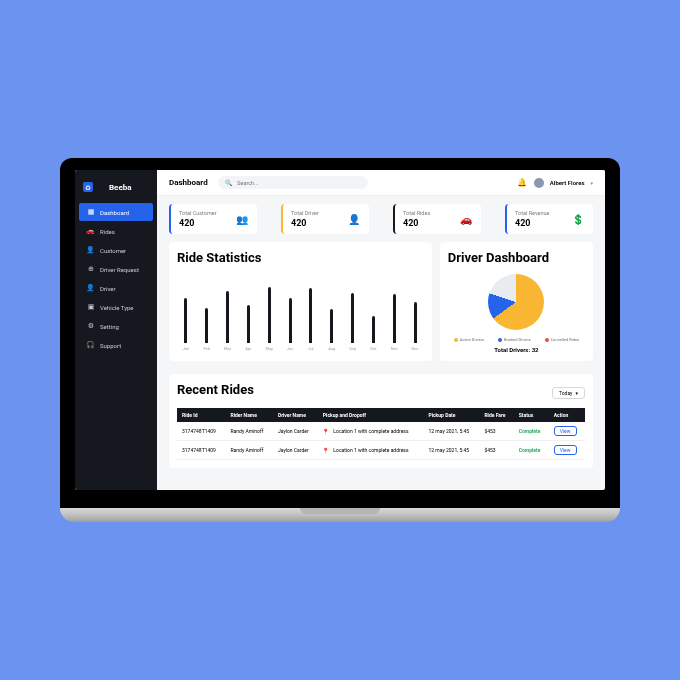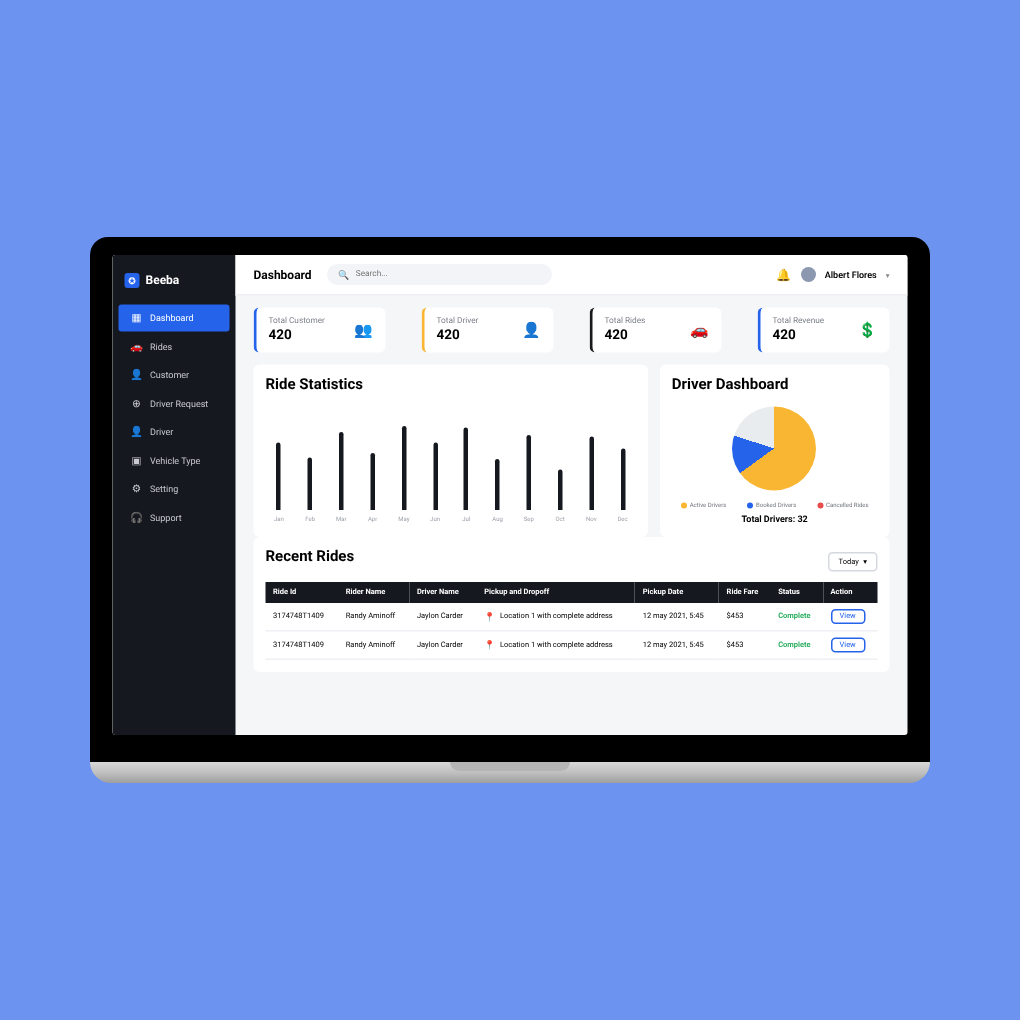--- a/index.html
+++ b/index.html
@@ -4,21 +4,21 @@
 <style>
 *{margin:0;padding:0;box-sizing:border-box;font-family:-apple-system,BlinkMacSystemFont,"Segoe UI",Roboto,sans-serif}
 body{width:680px;height:680px;background:#6c93f0;display:flex;align-items:center;justify-content:center}
 .laptop{width:560px;position:relative}
 .screen-outer{background:#000;border-radius:12px 12px 0 0;padding:12px 15px 18px}
 .screen{background:#f5f6f8;border-radius:2px;overflow:hidden;display:flex;height:320px;font-size:6px}
 .base{height:14px;background:linear-gradient(180deg,#d8d8d8 0%,#c0c0c0 50%,#9f9f9f 100%);border-radius:0 0 20px 20px;position:relative}
 .base::before{content:"";position:absolute;top:0;left:50%;transform:translateX(-50%);width:80px;height:6px;background:#b5b5b5;border-radius:0 0 6px 6px}
 
 .sidebar{width:82px;background:#15181f;color:#fff;flex-shrink:0;padding:8px 0}
-.logo-row{display:flex;align-items:flex-start;gap:4px;padding:4px 8px 10px}
+.logo-row{display:flex;align-items:center;gap:16px;padding:4px 8px 10px}
 .logo-mark{width:10px;height:10px;background:#2563eb;border-radius:2px;display:flex;align-items:center;justify-content:center;font-size:6px}
 .logo-text{font-weight:700;font-size:8px}
 .nav-item{display:flex;align-items:center;gap:5px;padding:5px 8px;font-size:6px;color:#c8cacf;margin:1px 4px;border-radius:2px}
 .nav-item.active{background:#2563eb;color:#fff}
 .nav-item .ico{width:8px;display:flex;justify-content:center;font-size:7px}
 
 .main{flex:1;display:flex;flex-direction:column}
 .topbar{background:#fff;display:flex;align-items:center;padding:6px 12px;border-bottom:1px solid #eceef2;gap:10px}
 .page-title{font-weight:700;font-size:8px}
 .search{flex:1;max-width:150px;background:#f3f4f7;border-radius:10px;padding:3px 8px;display:flex;align-items:center;gap:4px;color:#94979e}
@@ -33,35 +33,35 @@
 .stat-row{display:flex;gap:24px}
 .stat-card{flex:1;background:#fff;border-radius:4px;padding:6px 8px;border-left:2px solid #2563eb;display:flex;align-items:center;justify-content:space-between}
 .stat-card:nth-child(2){border-left-color:#f8b632}
 .stat-card:nth-child(3){border-left-color:#1a1a1a}
 .stat-label{font-size:5.5px;color:#7b7f88}
 .stat-value{font-size:9px;font-weight:700;margin-top:2px}
 .stat-ico{font-size:10px}
 
 .charts{display:flex;gap:8px;margin-top:8px}
 .card{background:#fff;border-radius:4px;padding:8px}
-.card-title{font-size:10px;font-weight:700;margin-bottom:6px}
+.card-title{font-size:13px;font-weight:700;margin-bottom:6px}
 .ride-stats{flex:1.8}
 .bars{display:flex;align-items:flex-end;justify-content:space-around;height:80px;gap:3px}
 .bar-col{display:flex;flex-direction:column;align-items:center;flex:1}
 .bar{width:3px;background:#15181f;border-radius:2px 2px 0 0}
 .bar-lbl{font-size:4px;color:#9ca0a9;margin-top:3px}
 .driver-stats{flex:1;display:flex;flex-direction:column}
 .pie-wrap{display:flex;justify-content:center;margin:3px 0}
 .pie{width:56px;height:56px;border-radius:50%;background:conic-gradient(#f8b632 0deg 234deg,#2563eb 234deg 288deg,#e9ecef 288deg 360deg)}
 .legend{display:flex;justify-content:space-around;margin-top:4px;font-size:4px;color:#6f737c;gap:2px}
 .legend-item{display:flex;align-items:center;gap:2px}
 .dot{width:4px;height:4px;border-radius:50%}
 .total-drivers{text-align:center;font-size:6px;font-weight:700;margin-top:4px}
 
-.rides-card{margin-top:0}
+.rides-card{margin-top:13px}
 .rides-head{display:flex;justify-content:space-between;align-items:center;margin-bottom:5px}
 .today-pill{border:1px solid #d5d8df;border-radius:3px;padding:2px 6px;font-size:5px;display:flex;align-items:center;gap:3px}
 table{width:100%;border-collapse:collapse}
 thead{background:#15181f;color:#fff}
 th,td{text-align:left;padding:4px 5px;font-size:5px}
 tbody tr{border-bottom:1px solid #eef0f3}
 .status-complete{color:#1ea856;font-weight:600}
 .view-btn{border:1px solid #2563eb;color:#2563eb;border-radius:3px;padding:1px 5px;font-size:5px;background:#fff}
 .loc{display:flex;align-items:center;gap:3px}
 .loc-ico{color:#444;font-size:6px}

